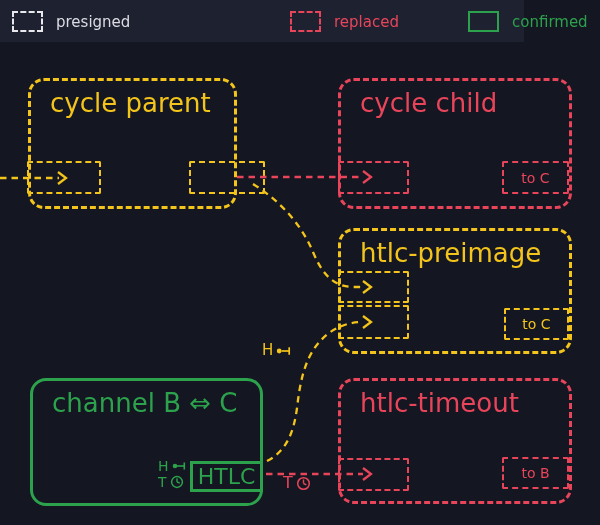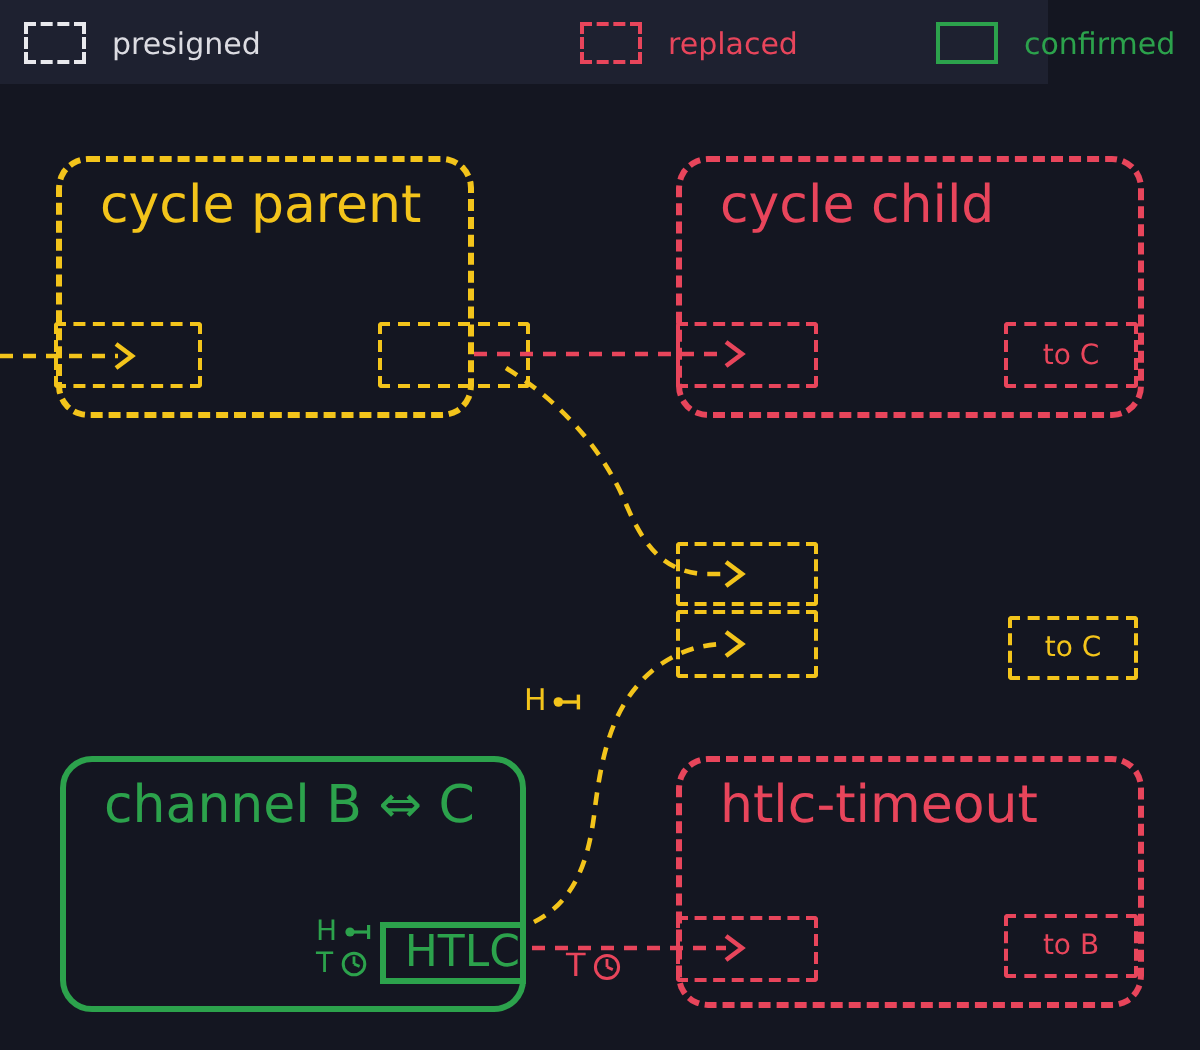--- a/index.html
+++ b/index.html
@@ -60,21 +60,21 @@
   #cp-output{left:189px;top:161px;width:76px;height:33px;}
   #cc-input {left:338px;top:161px;width:71px;height:33px;}
   #cc-output{left:502px;top:161px;width:67px;height:33px;}
   #hp-input1{left:338px;top:271px;width:71px;height:32px;}
   #hp-input2{left:338px;top:305px;width:71px;height:34px;}
   #hp-output{left:504px;top:308px;width:65px;height:32px;}
   #ht-input {left:338px;top:458px;width:71px;height:33px;}
   #ht-output{left:502px;top:457px;width:67px;height:32px;}
   #htlc-box{
     position:absolute;left:190px;top:461px;width:73px;height:31px;box-sizing:border-box;
-    border:3px solid var(--green);display:flex;align-items:center;justify-content:flex-end;
+    border:3px solid var(--green);display:flex;align-items:center;justify-content:center;
   }
   #htlc-box .io-label{color:var(--green);font-size:22px;}
   
   .anno{position:absolute;display:flex;align-items:center;gap:3px;white-space:nowrap;}
   .anno .letter{line-height:1;}
   .anno-green{color:var(--green);font-size:14px;}
   .anno-yellow{color:var(--yellow);font-size:15px;}
   .anno-red{color:var(--red);font-size:16px;}
   #channel-hash-anno{left:158px;top:459px;}
   #channel-time-anno{left:158px;top:475px;}
@@ -116,20 +116,23 @@
   <div class="io io-yellow" id="cp-output"></div>
 
   <div class="node n-red" id="cycle-child">
     <span class="node-title">cycle child</span>
   </div>
   <div class="io io-red" id="cc-input"></div>
   <div class="io io-red" id="cc-output">
     <span class="io-label">to C</span>
   </div>
 
+  <div class="node n-yellow" id="htlc-preimage">
+    <span class="node-title">htlc-preimage</span>
+  </div>
   <div class="io io-yellow" id="hp-input1"></div>
   <div class="io io-yellow" id="hp-input2"></div>
   <div class="io io-yellow" id="hp-output">
     <span class="io-label">to C</span>
   </div>
 
   <div class="node n-red" id="htlc-timeout">
     <span class="node-title">htlc-timeout</span>
   </div>
   <div class="io io-red" id="ht-input"></div>

